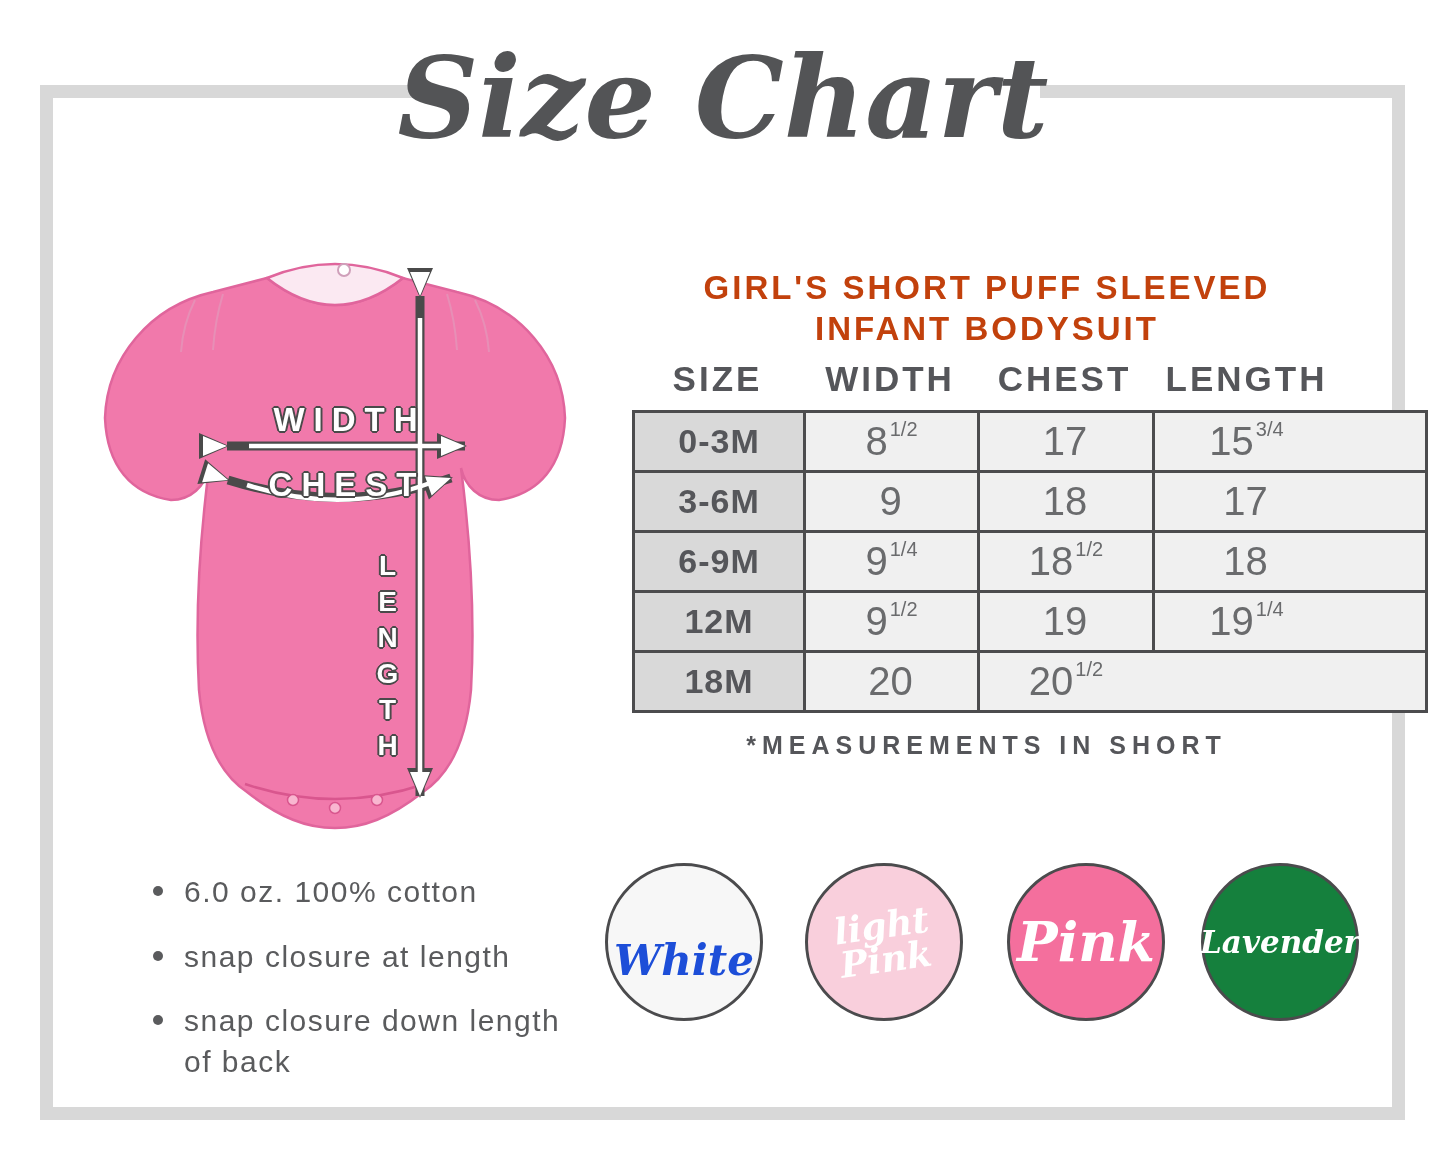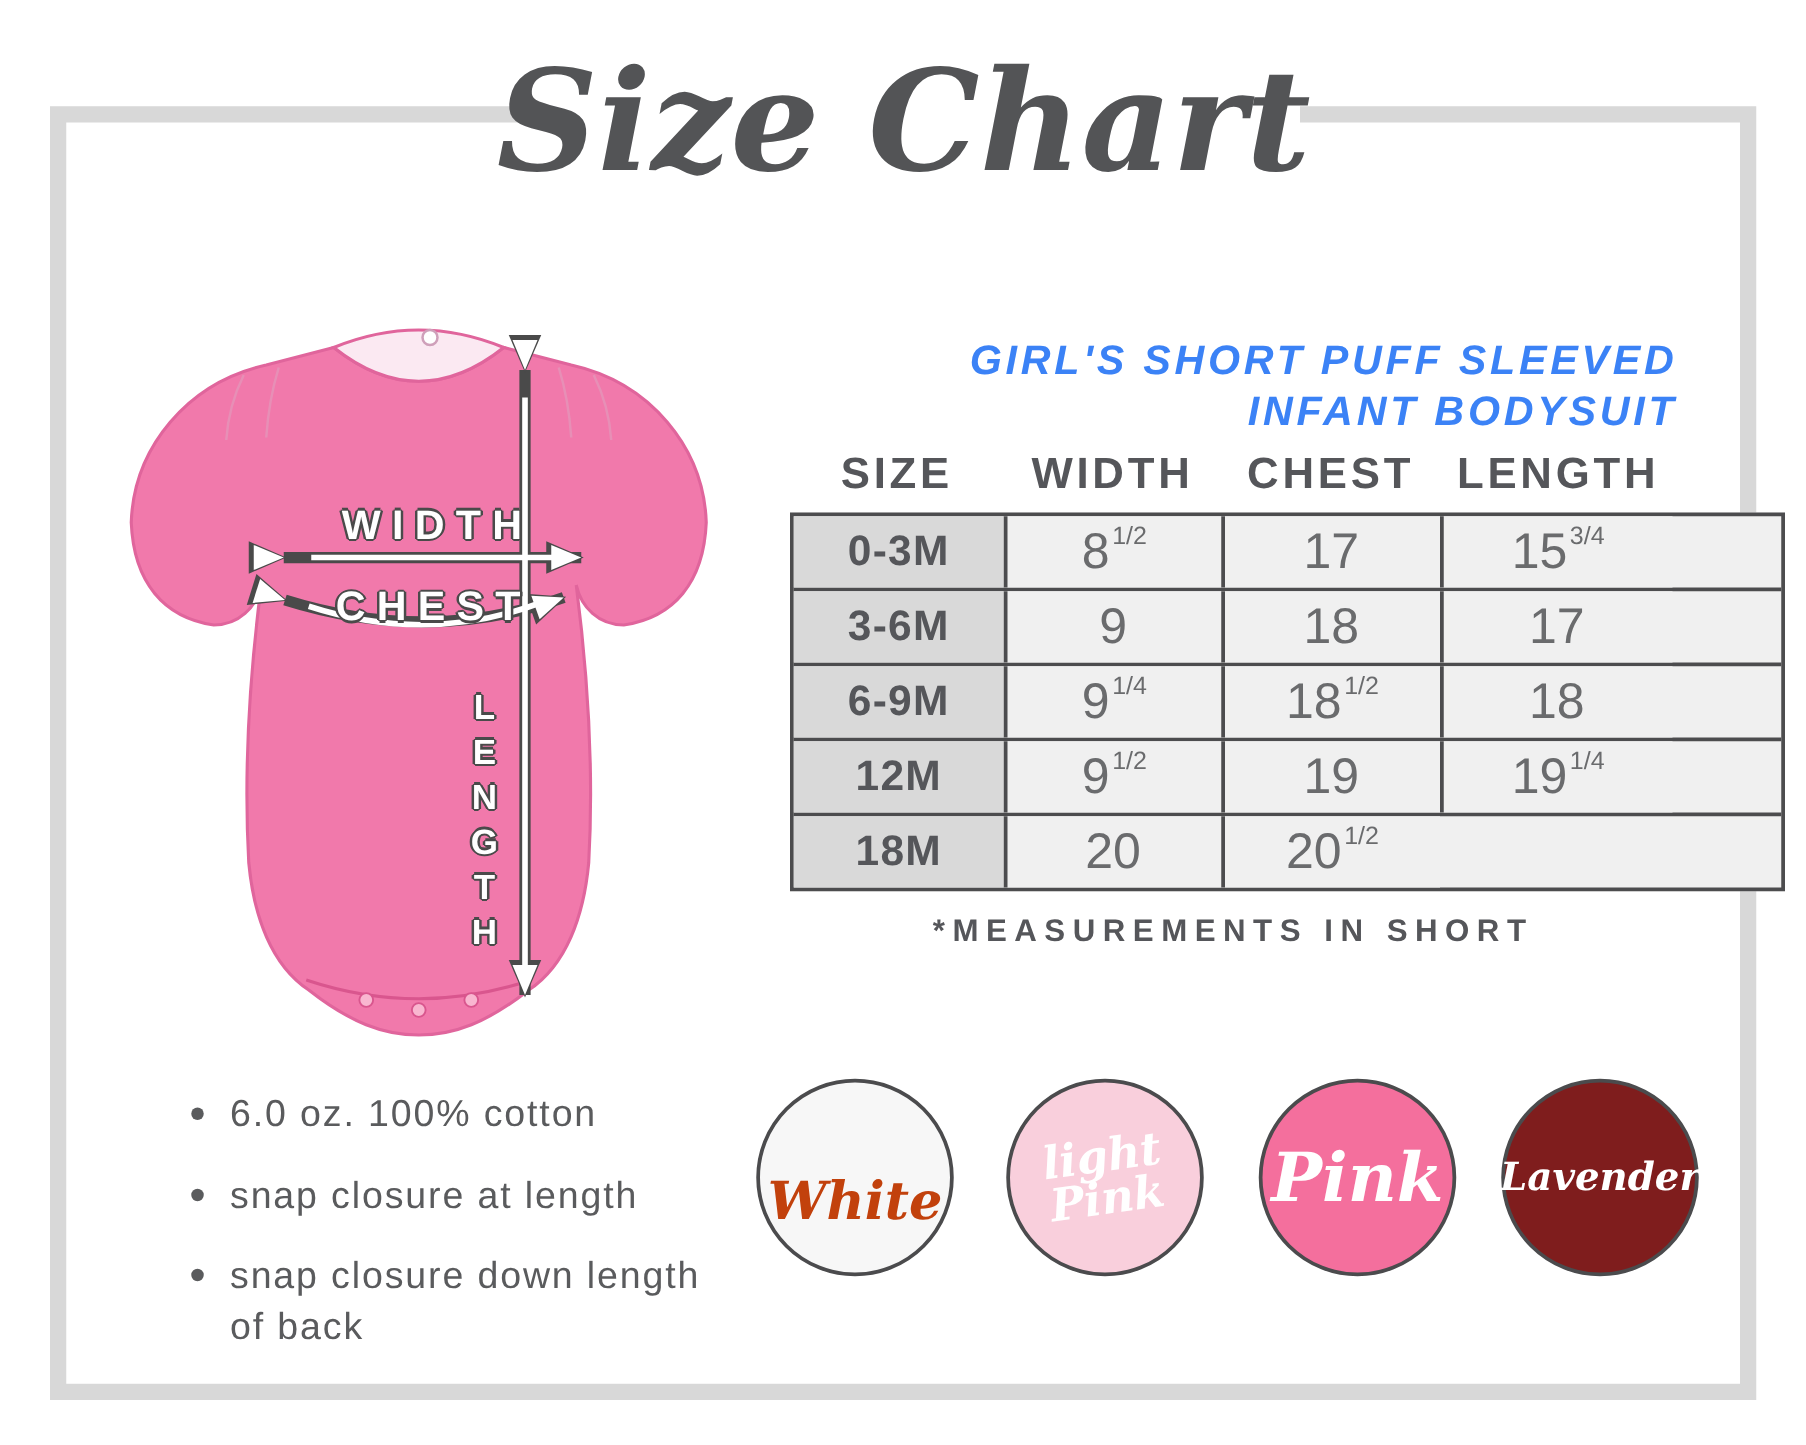--- a/index.html
+++ b/index.html
@@ -26,22 +26,22 @@
     position:absolute; color:#ffffff; font-weight:700;
     text-shadow:-2px 0 0 #4a4a4a, 2px 0 0 #4a4a4a, 0 -2px 0 #4a4a4a, 0 2px 0 #4a4a4a,
                 -1px -1px 0 #4a4a4a, 1px 1px 0 #4a4a4a, -1px 1px 0 #4a4a4a, 1px -1px 0 #4a4a4a;
   }
   .width-label  { left:250px; top:401px; width:200px; text-align:center; font-size:33px; letter-spacing:9px; }
   .chest-label  { left:247px; top:466px; width:200px; text-align:center; font-size:33px; letter-spacing:9px; }
   .length-label { left:371px; top:550px; height:190px; writing-mode:vertical-rl; text-orientation:upright;
                   font-size:28px; letter-spacing:5px; }
   
   .heading {
-    position:absolute; left:632px; top:268px; width:710px; text-align:right;
-    font-size:33px; font-weight:700; letter-spacing:3px; color:#3b82f6; line-height:1.23;font-style:italic;
+    position:absolute; left:632px; top:268px; width:710px; text-align:center;
+    font-size:33px; font-weight:700; letter-spacing:3px; color:#c2410c; line-height:1.23;
   }
   .heading span { display:block; }
   .col-headers {
     position:absolute; left:632px; top:359px; width:709px;
     display:grid; grid-template-columns:171px 174px 175px 189px;
     font-size:35px; font-weight:700; letter-spacing:3px; color:#55565a; text-align:center;
   }
   .size-table {
     position:absolute; left:632px; top:410px; width:796px;
     border:3px solid #4c4c4e; box-sizing:border-box; background:#f0f0f0;
@@ -239,37 +239,37 @@
 
   <div class="footnote">*MEASUREMENTS IN SHORT</div>
 
   <div class="details">
     <div class="detail-item">6.0 oz. 100% cotton</div>
     <div class="detail-item">snap closure at length</div>
     <div class="detail-item">snap closure down length of back</div>
   </div>
 
   <div class="swatch" id="sw0" style="background-color: rgb(247, 247, 247);">
-    <div class="sw-label" style="color: #c2410c; margin-top: 37px;">
+    <div class="sw-label" style="color: #1d4ed8; margin-top: 37px;">
       <span class="sw-line">White</span>
 
     </div>
   </div>
   <div class="swatch" id="sw1" style="background-color: rgb(249, 207, 220);">
     <div class="sw-label" style="color: rgb(255, 255, 255);">
       <span class="sw-line">light</span>
       <span class="sw-line">Pink</span>
     </div>
   </div>
   <div class="swatch" id="sw2" style="background-color: rgb(244, 111, 157);">
     <div class="sw-label" style="color: rgb(255, 255, 255);">
       <span class="sw-line">Pink</span>
 
     </div>
   </div>
-  <div class="swatch" id="sw3" style="background-color: #7f1d1d;">
+  <div class="swatch" id="sw3" style="background-color: #15803d;">
     <div class="sw-label" style="color: rgb(255, 255, 255);">
       <span class="sw-line">Lavender</span>
 
     </div>
   </div>
 
 </div>
 
 </body></html>

